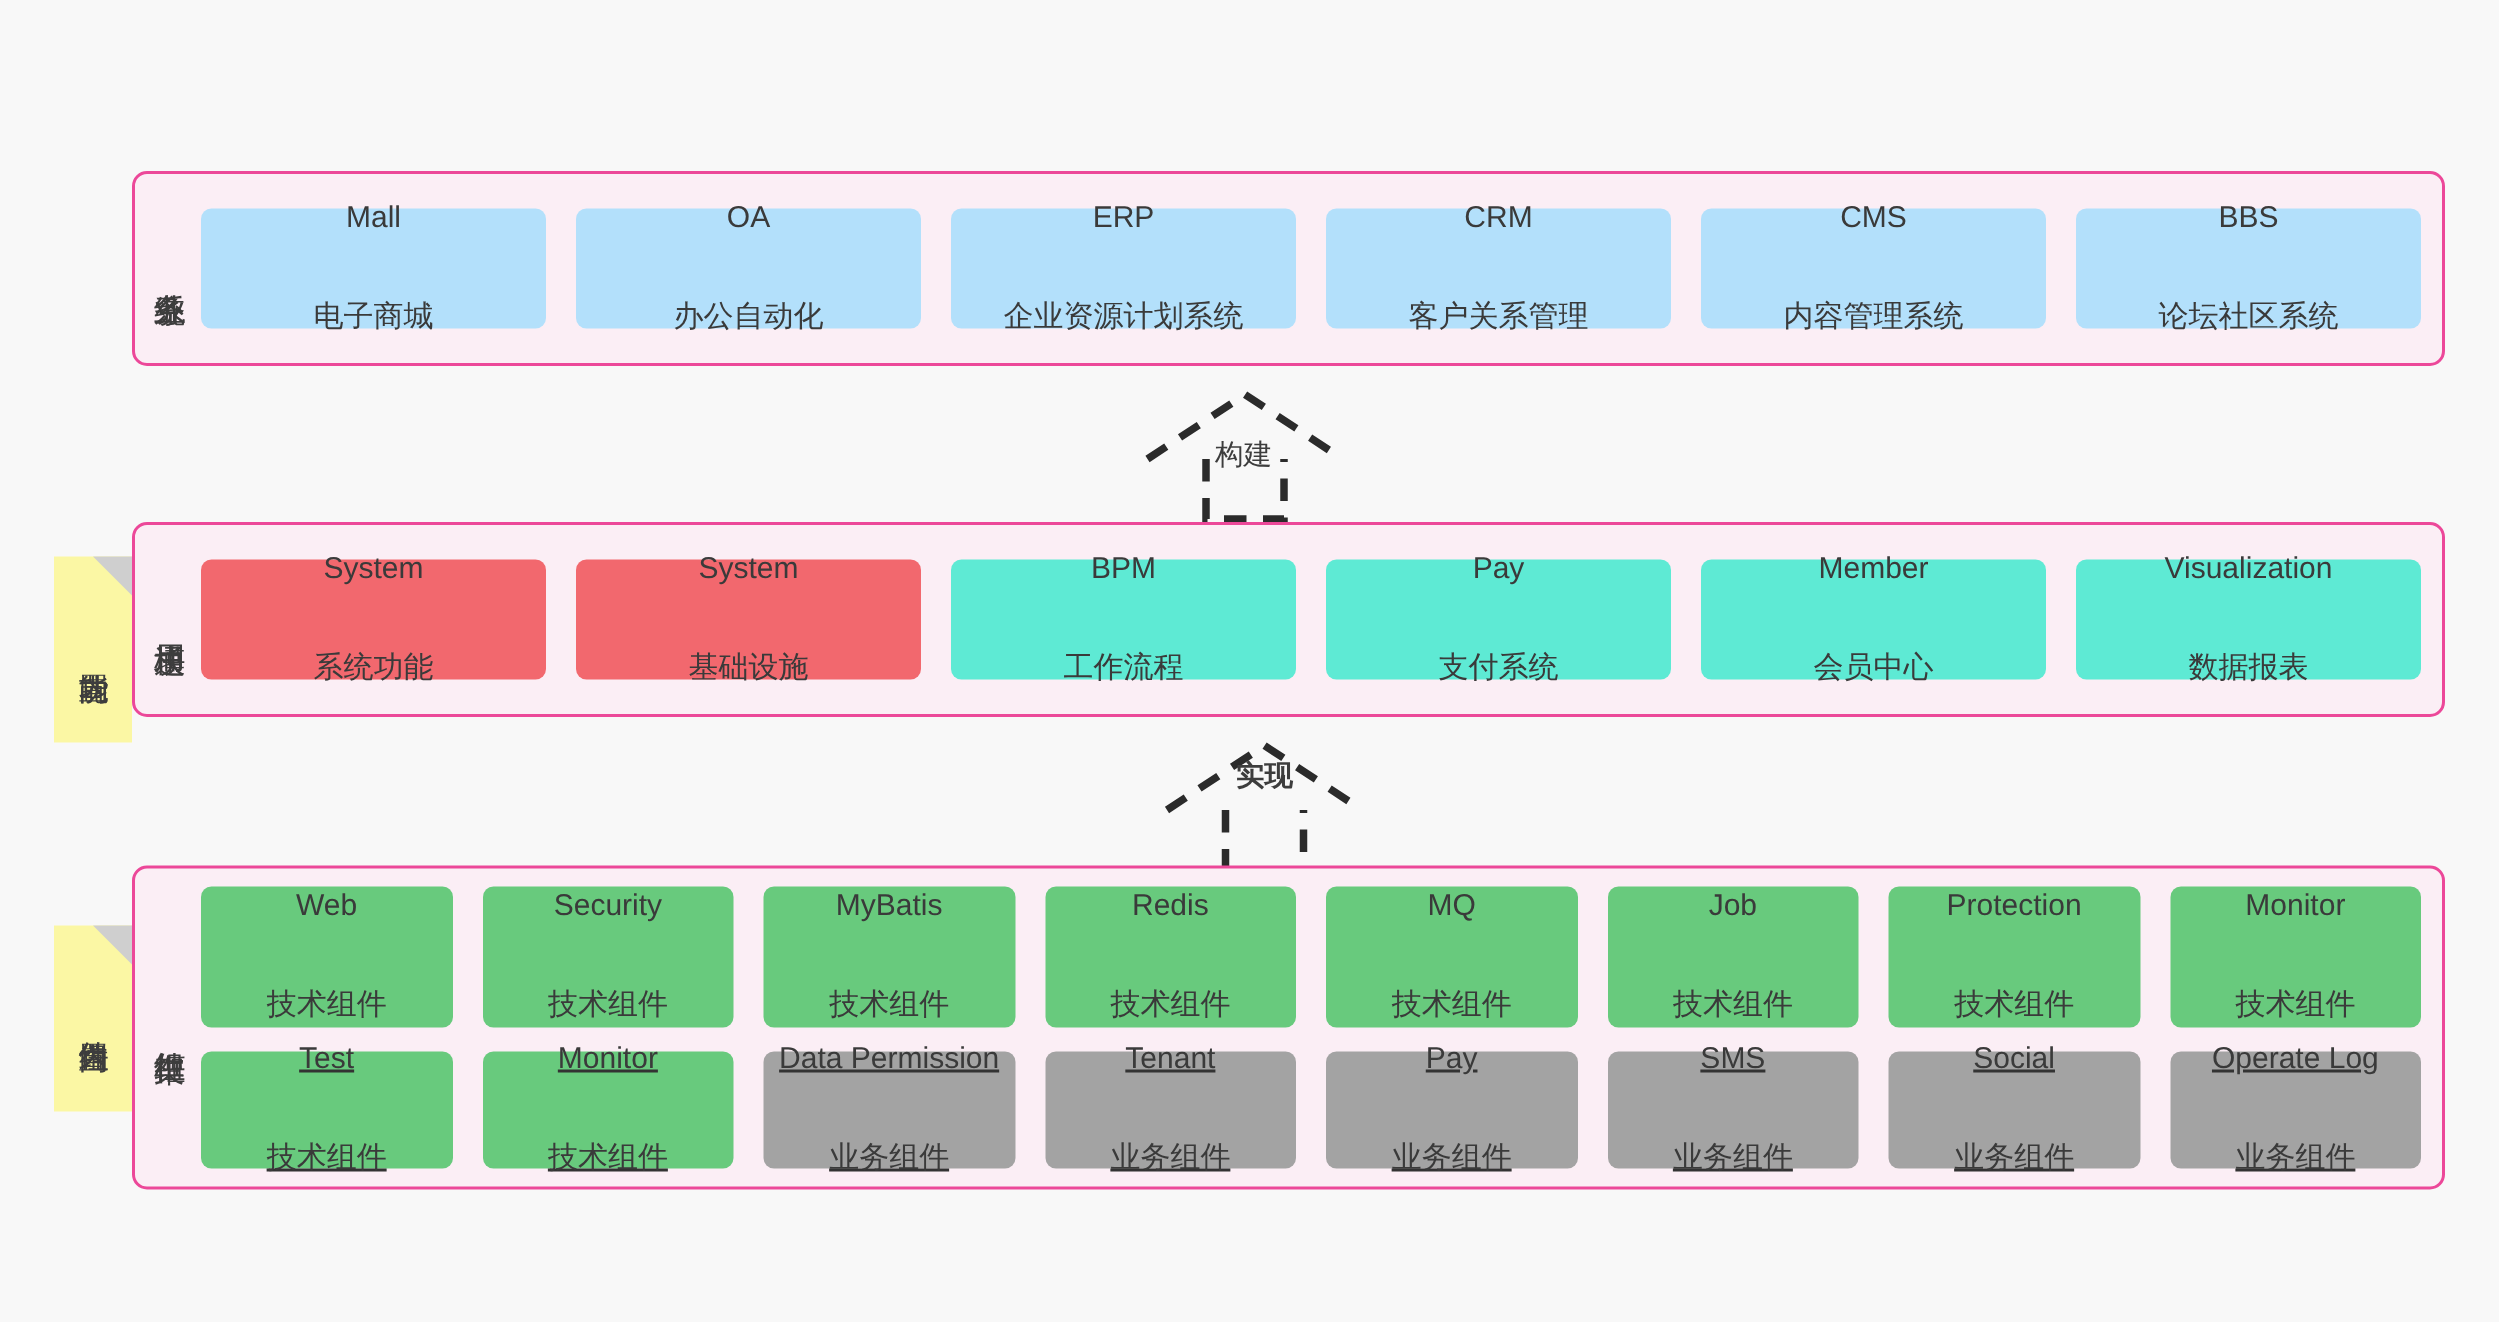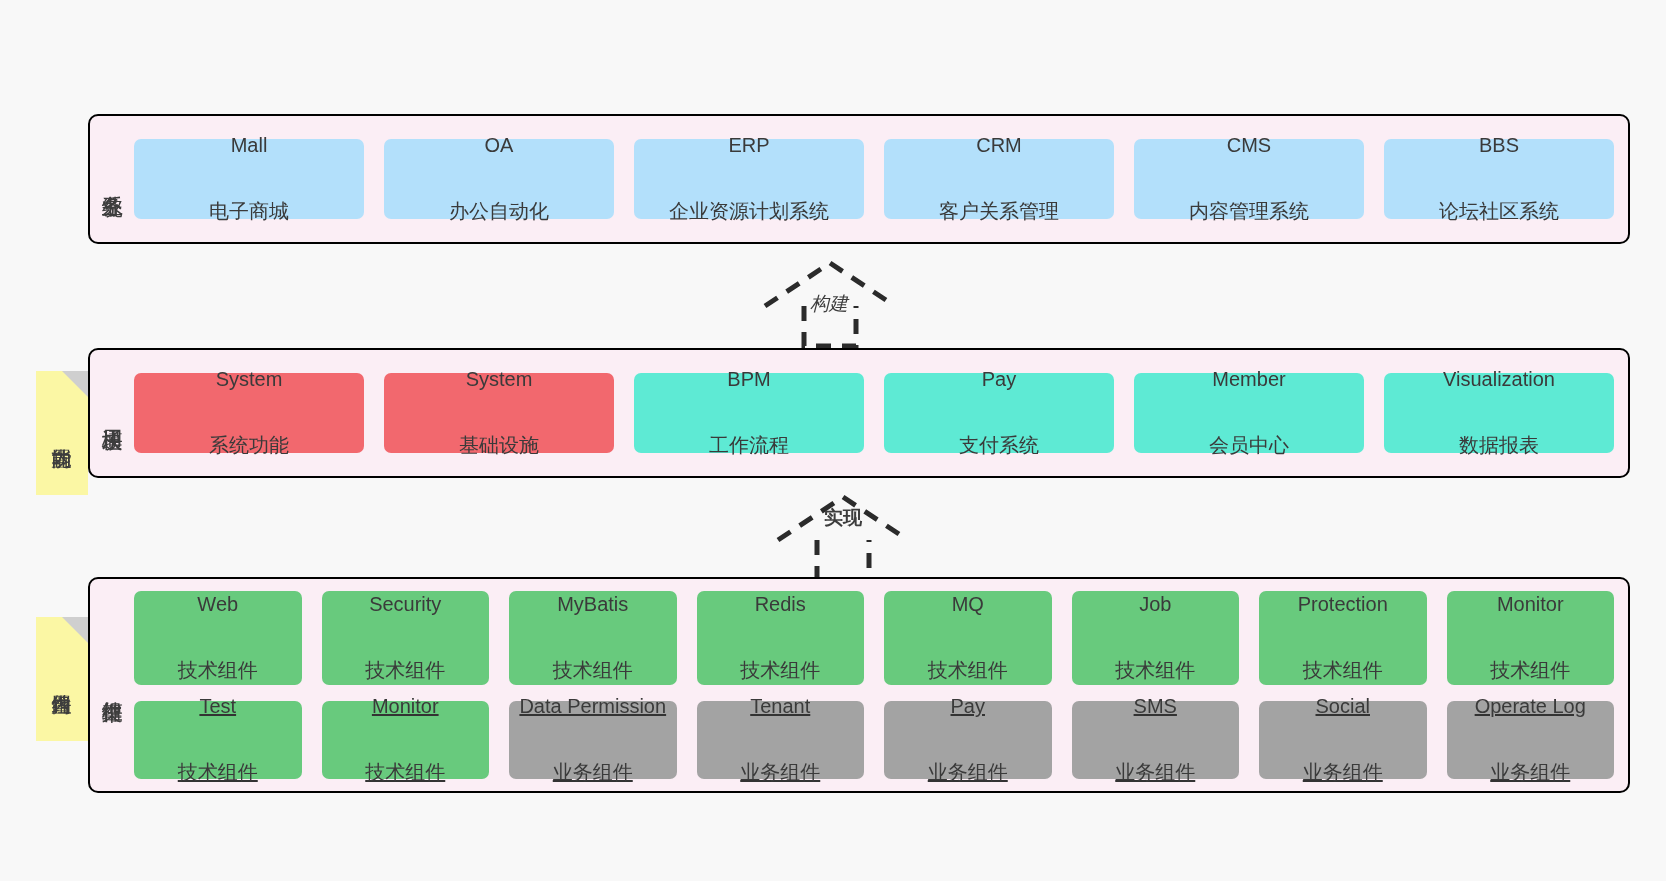--- a/index.html
+++ b/index.html
@@ -10,21 +10,21 @@
     color:#333333;
     overflow:hidden;
     position:relative;
   }
   .stage{position:absolute;left:0;top:0;width:1666px;height:881px;}
 
   
   .layer{
     position:absolute;
     background:#fbeef5;
-    border:2px solid #000000;
+    border:2px solid #ec4899;
     border-radius:10px;
     box-sizing:border-box;
     display:flex;
     align-items:stretch;
   }
   .layer-title{
     flex:0 0 auto;
     width:44px;
     display:flex;
     align-items:center;
@@ -150,21 +150,21 @@
       </div>
     </div>
   </div>
 
   <div class="arrow" style="left:760px;top:258px;width:140px;height:90px;">
     <svg width="140" height="90" viewBox="0 0 140 90">
       <path d="M 5 48 L 70 5 L 135 48" fill="none" stroke="#2b2b2b" stroke-width="5" stroke-dasharray="15,11" stroke-linecap="butt"></path>
       <path d="M 44 48 L 44 88 L 96 88 L 96 48" fill="none" stroke="#2b2b2b" stroke-width="5" stroke-dasharray="15,11" stroke-linecap="butt"></path>
     </svg>
   </div>
-  <div class="arrow-label" style="left:810px;top:294px;font-style:italic;">构建</div>
+  <div class="arrow-label" style="left:810px;top:294px;">构建</div>
 
   <div class="note" style="left:36px;top:371px;width:52px;height:124px;">
     <span class="fold"></span>
     <span>内置功能</span>
   </div>
 
   <div class="layer" style="left:88px;top:348px;width:1542px;height:130px;">
     <div class="layer-title">通用模块</div>
     <div class="layer-body">
       <div class="row" style="height:80px;">

